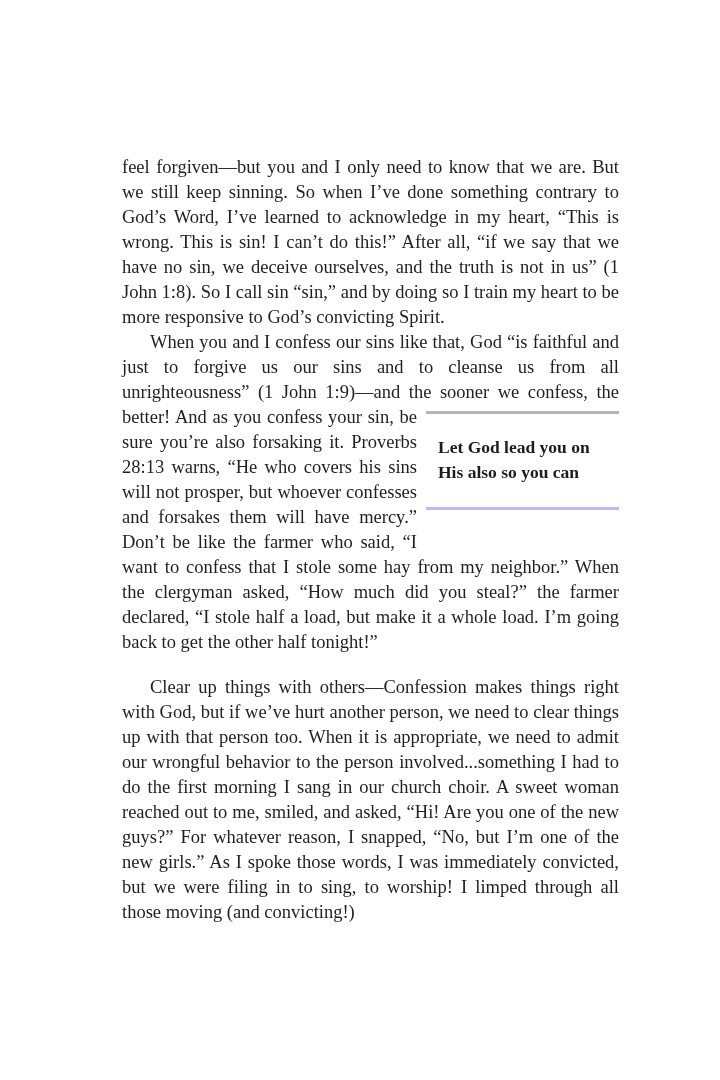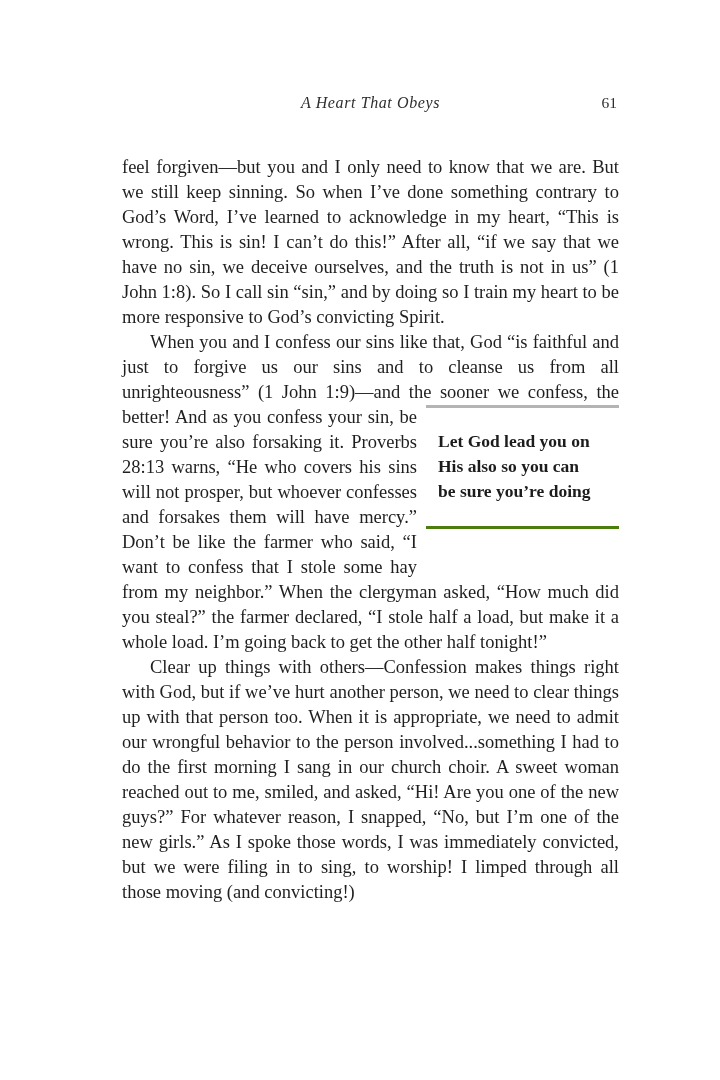--- a/index.html
+++ b/index.html
@@ -51,61 +51,57 @@
     color: #1f1f1f;
   }
   .body-text p {
     margin: 0;
     text-indent: 28px;
   }
   .body-text p.no-indent {
     text-indent: 0;
   }
   .body-text p.section-gap {
+    margin-top: 20px;
   }
   .it {
   }
   .pullquote {
     float: right;
     width: 181px;
     margin-left: 9px;
-    margin-top: 0;
+    margin-top: 6px;
     margin-bottom: 28px;
     padding: 21px 0 22px 12px;
     border-top: 3px solid #b4b4b4;
-    border-bottom: 3px solid #4d7c0f;
+    border-bottom: 3px solid #c4b5fd;
     font-weight: bold;
     font-size: 17.5px;
     line-height: 25px;
     text-align: left;
     text-indent: 0;
     color: #1c1c1c;
   }
   .pq-line {
     display: block;
     text-indent: 0;
   }
 </style>
 </head>
 <body>
 
 <div class="page">
 
-  <div class="header-row">
-    <div class="running-head">A Heart That Obeys</div>
-    <div class="page-number">61</div>
-  </div>
 
   <div class="body-text">
 
     <p class="no-indent"><span class="it">feel</span><span> forgiven—but you and I only need to </span><span class="it">know</span><span> that we are. But we still keep sinning. So when I’ve done something contrary to God’s Word, I’ve learned to acknowledge in my heart, “This is wrong. This is sin! I can’t do this!” After all, “if we say that we have no sin, we deceive ourselves, and the truth is not in us” (1 John 1:8). So I call sin “sin,” and by doing so I train my heart to be more responsive to God’s convicting Spirit.</span></p>
 
     <p><span>When you and I confess our sins like that, God “is faithful and just to forgive us our sins and to cleanse us from all unrighteousness” (1 John 1:9)—and the sooner we confess, the </span><span class="pullquote">
           <span class="pq-line">Let God lead you on</span>
           <span class="pq-line">His also so you can</span>
-          <span class="pq-line">be sure you’re doing</span>
         </span><span>better! And as you confess your sin, be sure you’re also forsaking it. Proverbs 28:13 warns, “He who covers his sins will not prosper, but whoever confesses </span><span class="it">and</span><span> forsakes them will have mercy.” Don’t be like the farmer who said, “I want to confess that I stole some hay from my neighbor.” When the clergyman asked, “How much did you steal?” the farmer declared, “I stole half a load, but make it a whole load. I’m going back to get the other half tonight!”</span></p>
 
     <p class="section-gap"><span class="it">Clear up things with others</span><span>—Confession makes things right with God, but if we’ve hurt another person, we need to clear things up with that person too. When it is appropriate, we need to admit our wrongful behavior to the person involved...something I had to do the first morning I sang in our church choir. A sweet woman reached out to me, smiled, and asked, “Hi! Are you one of the new guys?” For whatever reason, I snapped, “No, but I’m one of the new </span><span class="it">girls</span><span>.” As I spoke those words, I was immediately convicted, but we were filing in to sing, to worship! I limped through all those moving (and convicting!)</span></p>
 
   </div>
 
 </div>
 
 </body></html>

